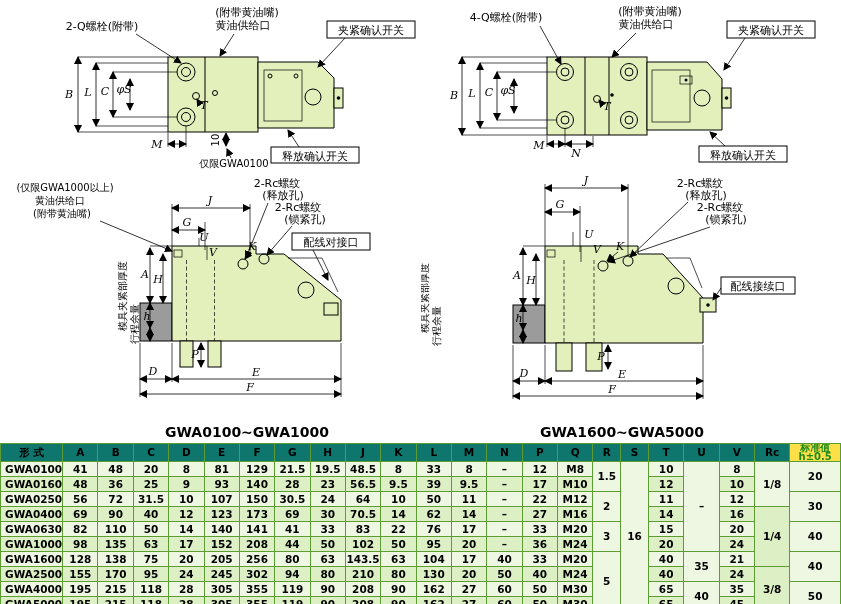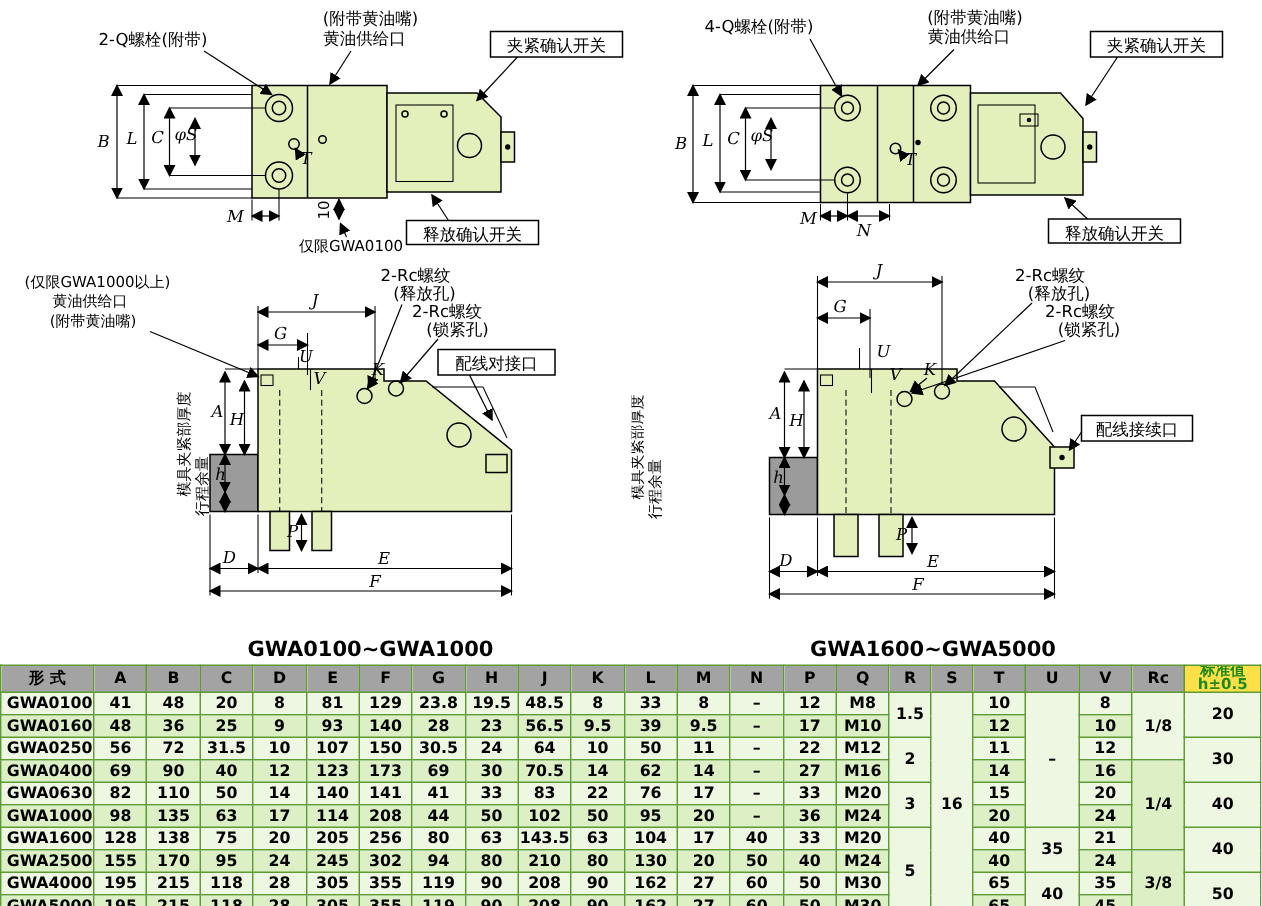--- a/index.html
+++ b/index.html
@@ -20,22 +20,22 @@
   .thin{stroke:#000;stroke-width:.7;fill:none}
   .dash{stroke:#000;stroke-width:.7;fill:none;stroke-dasharray:4 2.5}
   .dm{stroke:#000;stroke-width:.8;fill:none;marker-start:url(#arw);marker-end:url(#arw)}
   .ld{stroke:#000;stroke-width:.8;fill:none;marker-end:url(#arw)}
   .callout{fill:#fff;stroke:#000;stroke-width:1}
   .hole{fill:none;stroke:#000;stroke-width:1}
   .dot{fill:#000}
   table#spec{position:absolute;top:443px;left:0;width:841px;border-collapse:collapse;table-layout:fixed}
   #spec th,#spec td{border:1px solid #5d9c33;text-align:center;font-size:10.5px;font-weight:700;
         padding:0;height:14px;line-height:13px;white-space:nowrap;overflow:hidden;color:#000}
-  #spec thead th{background:#a3a3a3;height:16px}
-  #spec td.model{text-align:center;padding-left:3px}
+  #spec thead th{background:#0f766e;height:16px}
+  #spec td.model{text-align:right;padding-left:3px}
   #spec tr.a td{background:#eef7e1}
   #spec tr.b td{background:#dcefc5}
   #spec td.mg{background:#ecf6dd}
   #spec th.note{background:#fde047;color:#1e8a1e;font-size:10px;line-height:8.5px;font-weight:700}
   col.model{width:58px} col.num{width:33px} col.sml{width:26px} col.note{width:47px}
 </style>
 </head>
 <body>
 
 <div class="page">
@@ -369,21 +369,21 @@
   </thead>
   <tbody id="tbody">
         <tr class="a">
           <td class="model">GWA0100</td>
           <td>41</td>
           <td>48</td>
           <td>20</td>
           <td>8</td>
           <td>81</td>
           <td>129</td>
-          <td>23.8</td>
+          <td>21.5</td>
           <td>19.5</td>
           <td>48.5</td>
           <td>8</td>
           <td>33</td>
           <td>8</td>
           <td>–</td>
           <td>12</td>
           <td>M8</td>
           <td class="mg" rowspan="2">1.5</td>
           <td class="mg" rowspan="10">16</td>
@@ -477,21 +477,21 @@
           <td>15</td>
           <td>20</td>
           <td class="mg" rowspan="2">40</td>
         </tr>
         <tr class="b">
           <td class="model">GWA1000</td>
           <td>98</td>
           <td>135</td>
           <td>63</td>
           <td>17</td>
-          <td>114</td>
+          <td>152</td>
           <td>208</td>
           <td>44</td>
           <td>50</td>
           <td>102</td>
           <td>50</td>
           <td>95</td>
           <td>20</td>
           <td>–</td>
           <td>36</td>
           <td>M24</td>

